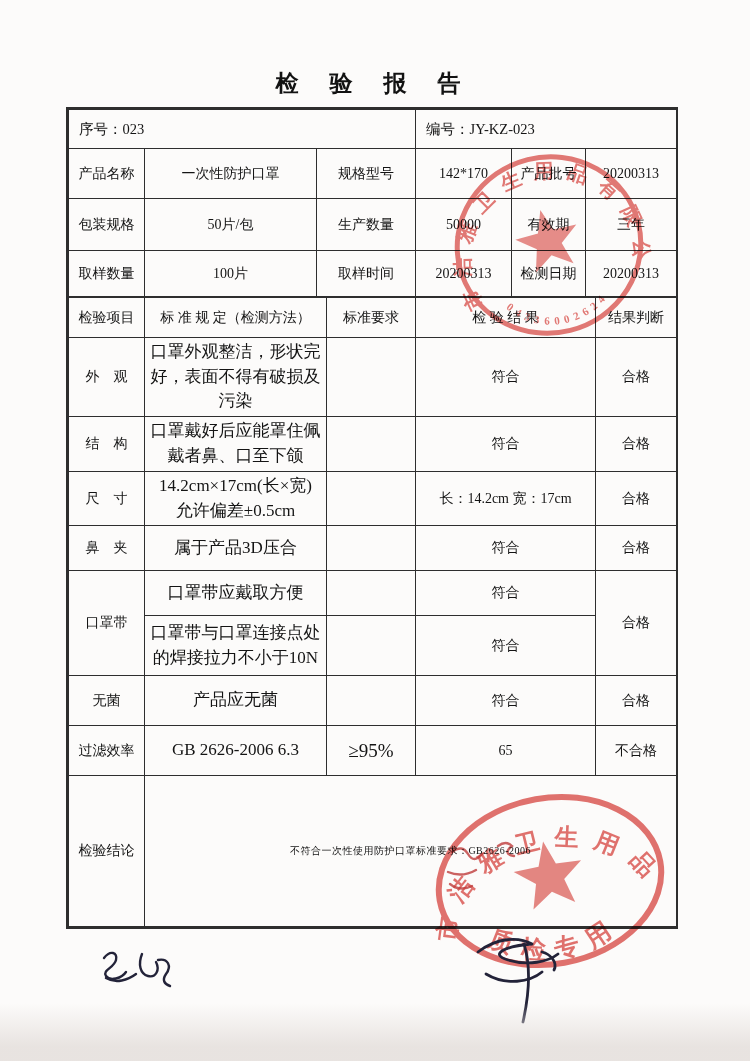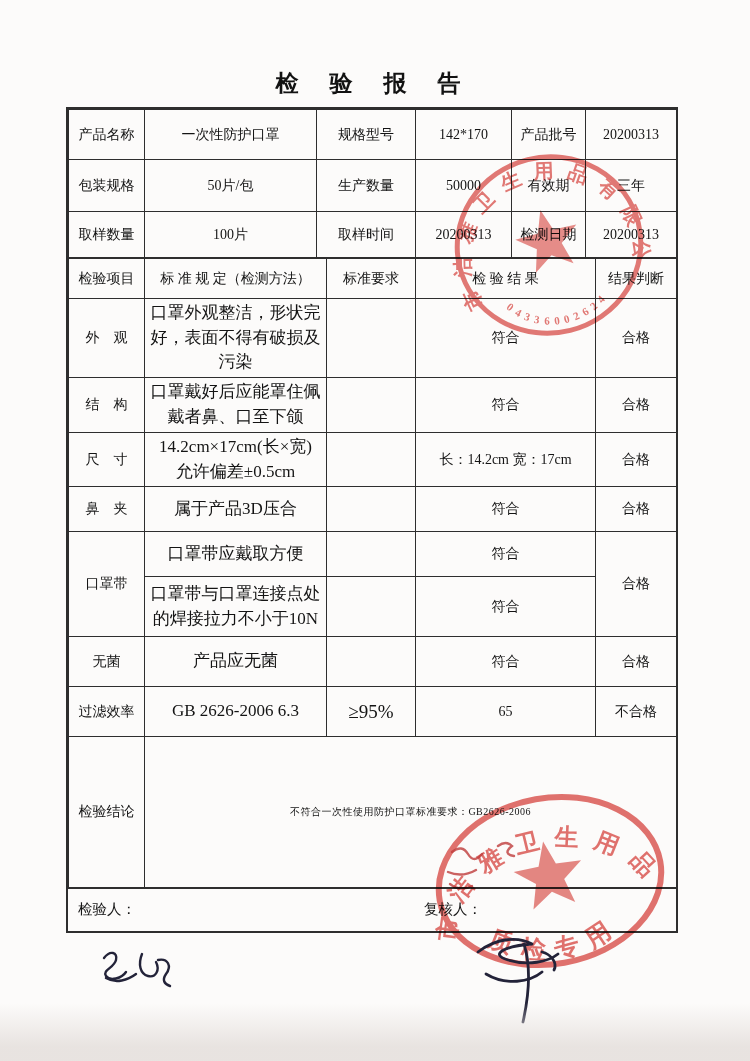--- a/index.html
+++ b/index.html
@@ -51,20 +51,24 @@
     <table>
       <colgroup>
         <col style="width:76px">
           <col style="width:172px">
           <col style="width:99px">
         <col style="width:96px">
           <col style="width:74px">
           <col style="width:91px">
       </colgroup>
       <tbody>
+          <tr class="rowSer hr1">
+        <td colspan="3"><span>序号：</span><span>023</span></td>
+        <td colspan="3"><span>编号：</span><span>JY-KZ-023</span></td>
+      </tr>
       <tr class="hr2">
         <td>产品名称</td>
         <td>一次性防护口罩</td>
         <td>规格型号</td>
         <td>142*170</td>
         <td>产品批号</td>
         <td>20200313</td>
       </tr>
       <tr class="hr3">
         <td>包装规格</td>
@@ -155,24 +159,20 @@
         <td>65</td>
         <td>不合格</td>
       </tr>
       <tr class="hbc">
         <td>检验结论</td>
         <td colspan="4" class="concl">不符合一次性使用防护口罩标准要求：GB2626-2006</td>
       </tr>
     </tbody>
       </table>
 
-    <div class="footer">
-      <span class="insp">检验人：</span>
-      <span class="rev">复核人：</span>
-    </div>
   </div>
 
   <svg class="overlay" viewBox="0 0 750 1061">
     <defs>
       <path id="arcUtop" d="M 20,138 A 83,80 0 1 1 174,138" fill="none"></path>
       <path id="arcUbot" d="M 40,146 A 66,58 0 0 0 154,146" fill="none"></path>
       <path id="arcLtop" d="M 16,132 A 102,78 0 1 1 220,132" fill="none"></path>
       <path id="arcLbot" d="M 46,138 A 88,62 0 0 0 190,138" fill="none"></path>
     </defs>
 

